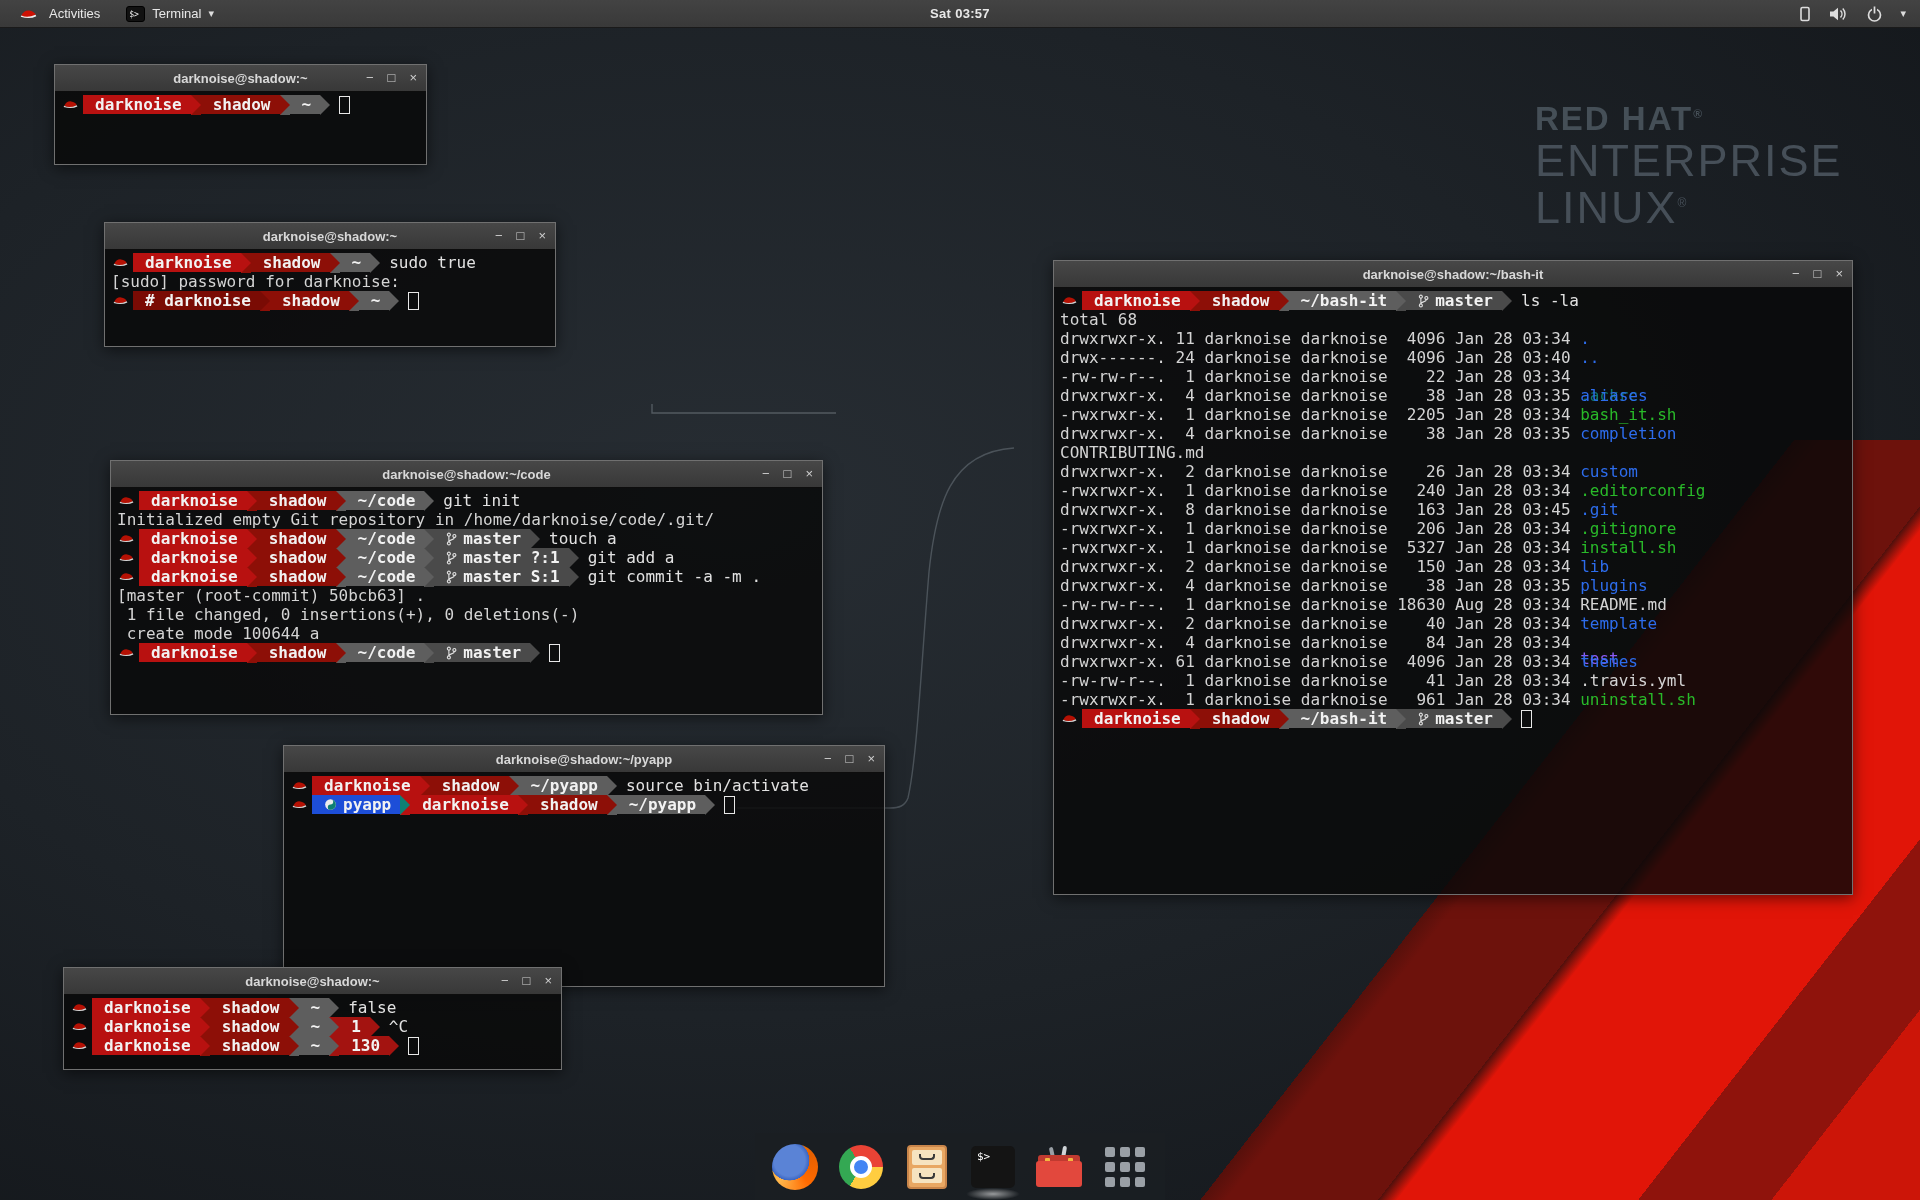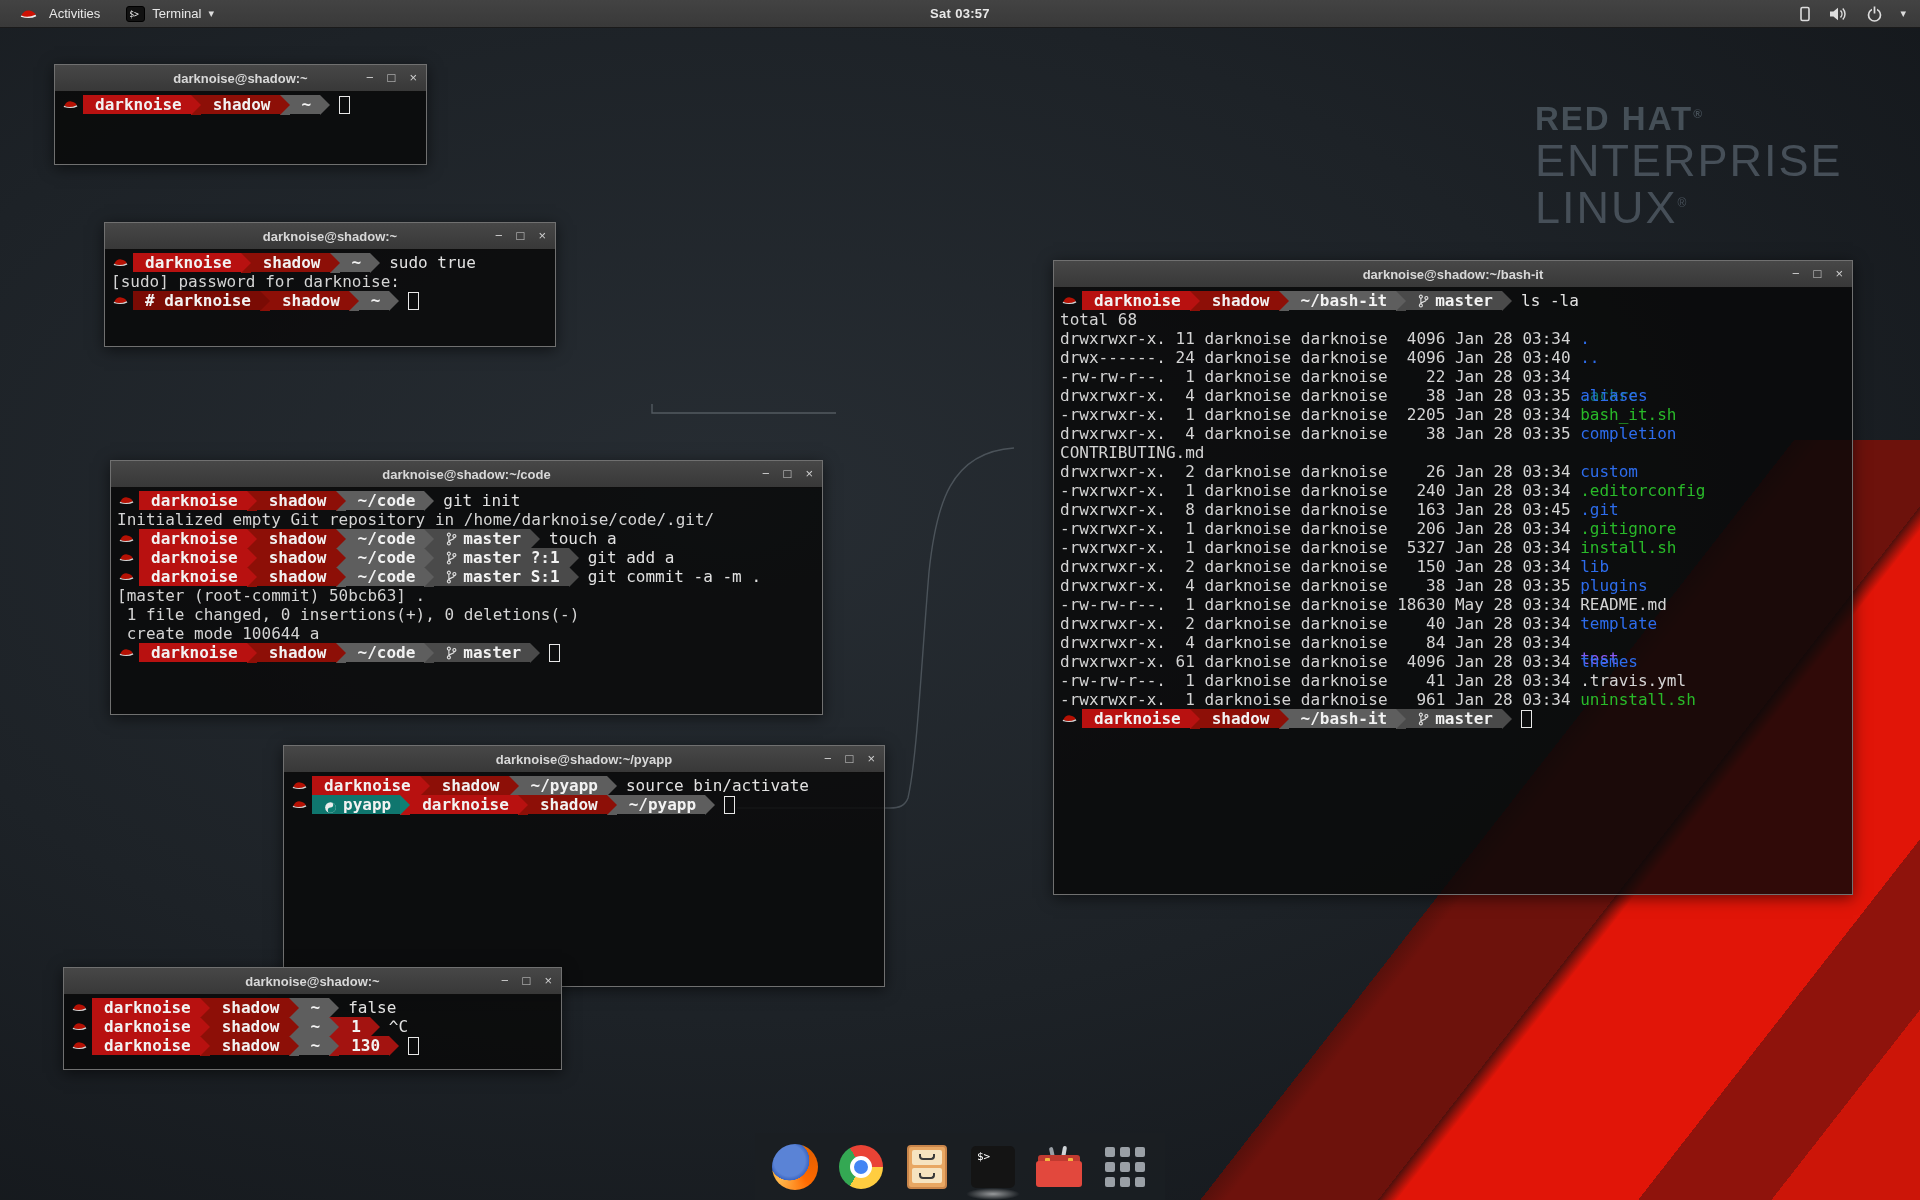--- a/index.html
+++ b/index.html
@@ -244,21 +244,21 @@
     </span>
   </div>
   <div class="tbody">
       <div class="tline"><svg class="hat" width="15" height="11" viewBox="0 0 24 16">
           <path d="M2 10 Q6 2 13 3 Q20 4 22 9 Q16 13 9 12.5 Q4 12 2 10Z" fill="#b51104"></path>
           <path d="M2 10 Q10 14.5 22 9 L23 11 Q14 16 1 12Z" fill="#d8d8d8"></path>
         </svg><span class="seg" style="background: rgb(184, 17, 16);">darknoise</span><span class="arrow" style="border-left-color: rgb(184, 17, 16); background-color: rgb(141, 15, 7);"></span><span class="seg" style="background: rgb(141, 15, 7);">shadow</span><span class="arrow" style="border-left-color: rgb(141, 15, 7); background-color: rgb(94, 94, 94);"></span><span class="seg" style="background: rgb(94, 94, 94);">~/pyapp</span><span class="arrow" style="border-left-color: rgb(94, 94, 94); background-color: transparent;"></span><span class="cmd">source bin/activate</span></div>
       <div class="tline"><svg class="hat" width="15" height="11" viewBox="0 0 24 16">
           <path d="M2 10 Q6 2 13 3 Q20 4 22 9 Q16 13 9 12.5 Q4 12 2 10Z" fill="#b51104"></path>
           <path d="M2 10 Q10 14.5 22 9 L23 11 Q14 16 1 12Z" fill="#d8d8d8"></path>
-        </svg><span class="seg" style="background: #0f766e; align-items: flex-end;"><svg class="sicon" width="13" height="13" viewBox="0 0 16 16">
+        </svg><span class="seg" style="background: #1d4ed8;"><svg class="sicon" width="13" height="13" viewBox="0 0 16 16">
             <circle cx="8" cy="8" r="6.6" fill="#ececec"></circle>
             <path d="M8 1.4 a6.6 6.6 0 0 1 0 13.2 a3.3 3.3 0 0 1 0-6.6 a3.3 3.3 0 0 0 0-6.6Z" fill="#0e7f74"></path>
           </svg>pyapp</span><span class="arrow" style="border-left-color: rgb(14, 127, 116); background-color: rgb(184, 17, 16);"></span><span class="seg" style="background: rgb(184, 17, 16);">darknoise</span><span class="arrow" style="border-left-color: rgb(184, 17, 16); background-color: rgb(141, 15, 7);"></span><span class="seg" style="background: rgb(141, 15, 7);">shadow</span><span class="arrow" style="border-left-color: rgb(141, 15, 7); background-color: rgb(94, 94, 94);"></span><span class="seg" style="background: rgb(94, 94, 94);">~/pyapp</span><span class="arrow" style="border-left-color: rgb(94, 94, 94); background-color: transparent;"></span><span class="cursor"></span></div>
     </div>
 </div>
 
 <div class="twin w4">
   <div class="titlebar">
     <span class="wtitle">darknoise@shadow:~</span>
     <span class="wbtns">
@@ -310,21 +310,21 @@
       <div class="tline"><span class="out">-rwxrwxr-x.  1 darknoise darknoise  2205 Jan 28 03:34 </span><span class="out" style="color: rgb(41, 185, 41);">bash_it.sh</span></div>
       <div class="tline"><span class="out">drwxrwxr-x.  4 darknoise darknoise    38 Jan 28 03:35 </span><span class="out" style="color: rgb(45, 108, 236);">completion</span></div>
       <div class="tline"><span class="out" style="color: rgb(212, 212, 212);">CONTRIBUTING.md</span></div>
       <div class="tline"><span class="out">drwxrwxr-x.  2 darknoise darknoise    26 Jan 28 03:34 </span><span class="out" style="color: rgb(45, 108, 236);">custom</span></div>
       <div class="tline"><span class="out">-rwxrwxr-x.  1 darknoise darknoise   240 Jan 28 03:34 </span><span class="out" style="color: rgb(41, 185, 41);">.editorconfig</span></div>
       <div class="tline"><span class="out">drwxrwxr-x.  8 darknoise darknoise   163 Jan 28 03:45 </span><span class="out" style="color: rgb(45, 108, 236);">.git</span></div>
       <div class="tline"><span class="out">-rwxrwxr-x.  1 darknoise darknoise   206 Jan 28 03:34 </span><span class="out" style="color: rgb(41, 185, 41);">.gitignore</span></div>
       <div class="tline"><span class="out">-rwxrwxr-x.  1 darknoise darknoise  5327 Jan 28 03:34 </span><span class="out" style="color: rgb(41, 185, 41);">install.sh</span></div>
       <div class="tline"><span class="out">drwxrwxr-x.  2 darknoise darknoise   150 Jan 28 03:34 </span><span class="out" style="color: rgb(45, 108, 236);">lib</span></div>
       <div class="tline"><span class="out">drwxrwxr-x.  4 darknoise darknoise    38 Jan 28 03:35 </span><span class="out" style="color: rgb(45, 108, 236);">plugins</span></div>
-      <div class="tline"><span class="out">-rw-rw-r--.  1 darknoise darknoise 18630 May 28 03:34 </span><span class="out" style="color: rgb(212, 212, 212);">README.md</span></div>
+      <div class="tline"><span class="out">-rw-rw-r--.  1 darknoise darknoise 18630 Aug 28 03:34 </span><span class="out" style="color: rgb(212, 212, 212);">README.md</span></div>
       <div class="tline"><span class="out">drwxrwxr-x.  2 darknoise darknoise    40 Jan 28 03:34 </span><span class="out" style="color: rgb(45, 108, 236);">template</span></div>
       <div class="tline"><span class="out">drwxrwxr-x.  4 darknoise darknoise    84 Jan 28 03:34 </span><span class="out" style="color: #8b5cf6; margin-top: 31px;">test</span></div>
       <div class="tline"><span class="out">drwxrwxr-x. 61 darknoise darknoise  4096 Jan 28 03:34 </span><span class="out" style="color: rgb(45, 108, 236);">themes</span></div>
       <div class="tline"><span class="out">-rw-rw-r--.  1 darknoise darknoise    41 Jan 28 03:34 </span><span class="out" style="color: rgb(212, 212, 212);">.travis.yml</span></div>
       <div class="tline"><span class="out">-rwxrwxr-x.  1 darknoise darknoise   961 Jan 28 03:34 </span><span class="out" style="color: rgb(41, 185, 41);">uninstall.sh</span></div>
       <div class="tline"><svg class="hat" width="15" height="11" viewBox="0 0 24 16">
           <path d="M2 10 Q6 2 13 3 Q20 4 22 9 Q16 13 9 12.5 Q4 12 2 10Z" fill="#b51104"></path>
           <path d="M2 10 Q10 14.5 22 9 L23 11 Q14 16 1 12Z" fill="#d8d8d8"></path>
         </svg><span class="seg" style="background: rgb(184, 17, 16);">darknoise</span><span class="arrow" style="border-left-color: rgb(184, 17, 16); background-color: rgb(141, 15, 7);"></span><span class="seg" style="background: rgb(141, 15, 7);">shadow</span><span class="arrow" style="border-left-color: rgb(141, 15, 7); background-color: rgb(94, 94, 94);"></span><span class="seg" style="background: rgb(94, 94, 94);">~/bash-it</span><span class="arrow" style="border-left-color: rgb(94, 94, 94); background-color: rgb(74, 74, 74);"></span><span class="seg" style="background: rgb(74, 74, 74);"><svg class="sicon" width="11" height="14" viewBox="0 0 12 16">
             <circle cx="3" cy="3" r="1.7" fill="none" stroke="#e0e0e0" stroke-width="1.3"></circle>

